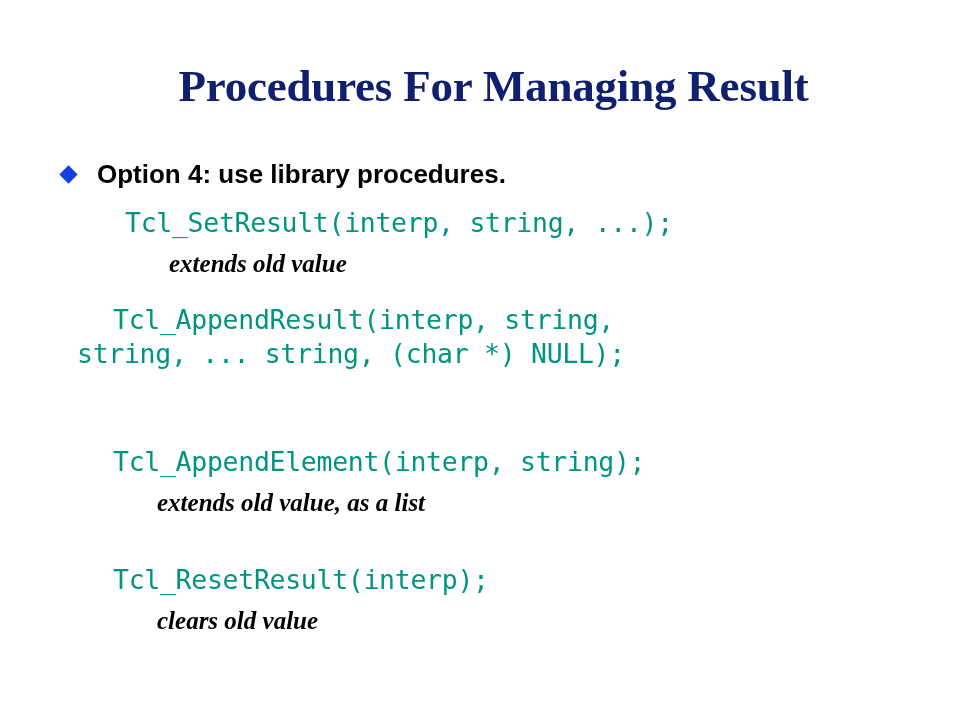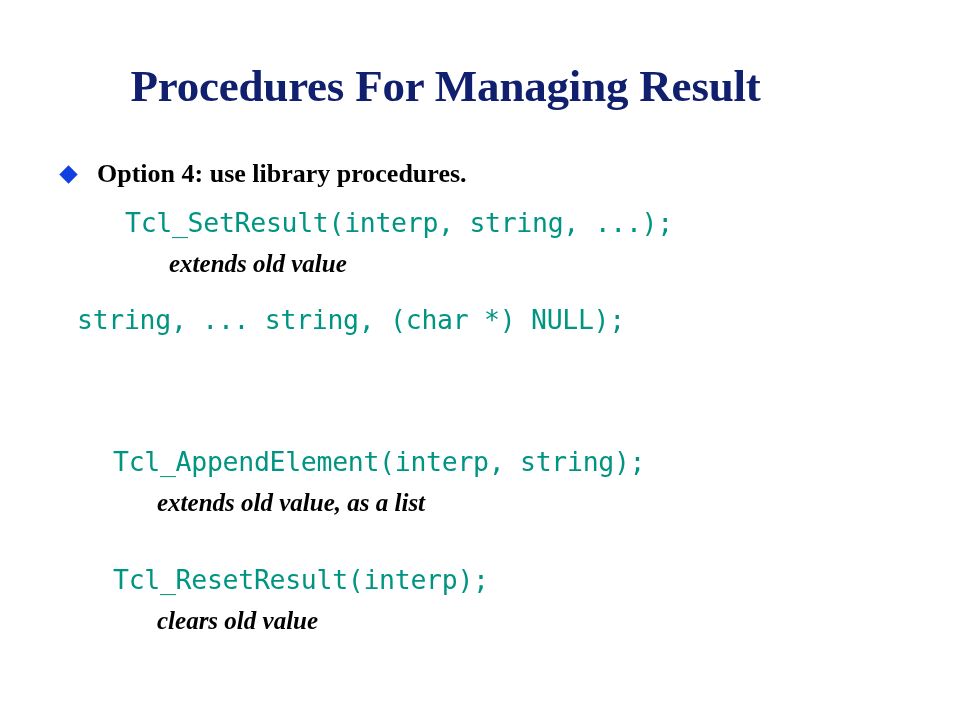--- a/index.html
+++ b/index.html
@@ -27,20 +27,21 @@
     top: 60px;
     width: 891px;
     text-align: center;
     color: #11206E;
     font-family: "Liberation Serif", "DejaVu Serif", serif;
     font-weight: bold;
     font-size: 45px;
     line-height: 52px;
     letter-spacing: -0.2px;
     white-space: nowrap;
+    padding-left: 48px;
   }
 
   
   .body-area {
     position: absolute;
     left: 0;
     top: 158px;
     width: 959px;
   }
 
@@ -57,21 +58,21 @@
     width: 13px;
     height: 13px;
     background: #1240E0;
     transform: rotate(45deg);
   }
   .bullet-text {
     position: absolute;
     left: 97px;
     top: 0;
     color: #000000;
-    font-family: Liberation Serif, serif;
+    font-family: Liberation Sans, sans-serif;
     font-weight: bold;
     font-size: 26px;
     line-height: 32px;
     white-space: nowrap;
   }
 
   
   .code-line {
     color: #009482;
     font-family: "DejaVu Sans Mono", "Liberation Mono", monospace;
@@ -121,20 +122,21 @@
       <span class="bullet-text">Option 4: use library procedures.</span>
     </div>
 
     <div class="grp grp-1">
       <div class="code-line code-block">Tcl_SetResult(interp, string, ...);</div>
       <div class="gap-sm"></div>
       <div class="desc-line">extends old value</div>
     </div>
 
     <div class="grp grp-2">
+      <div class="code-line code-block">Tcl_AppendResult(interp, string,</div>
       <div class="code-line code-block indent-cont">string, ... string, (char *) NULL);</div>
       <div class="gap-sm"></div>
     </div>
 
     <div class="grp grp-3">
       <div class="code-line code-block">Tcl_AppendElement(interp, string);</div>
       <div class="gap-sm"></div>
       <div class="desc-line">extends old value, as a list</div>
     </div>
 

